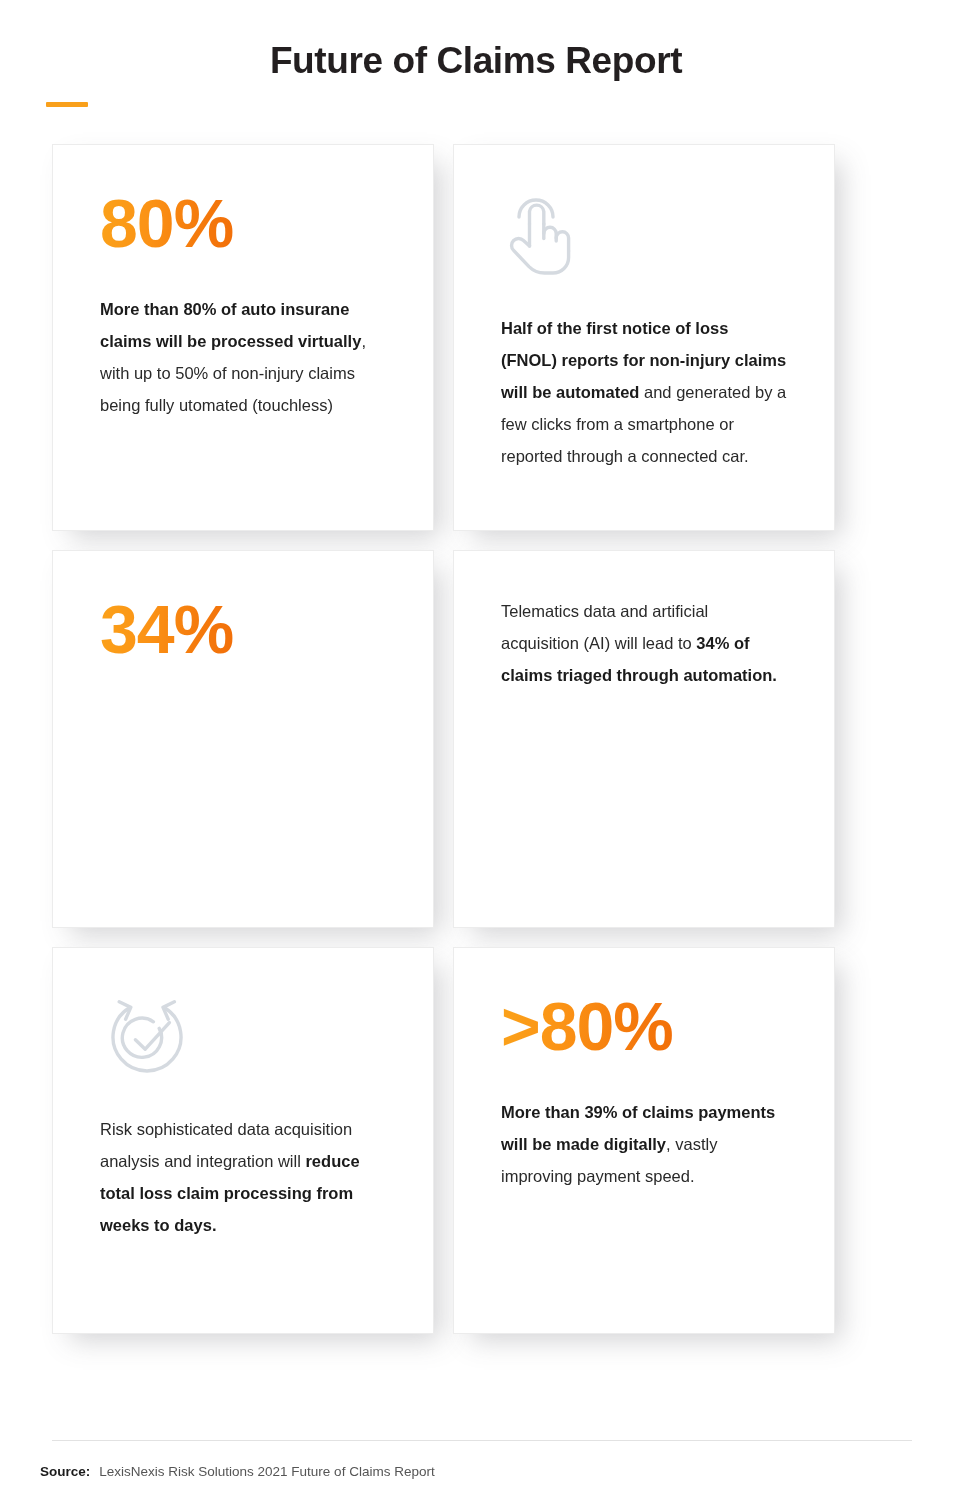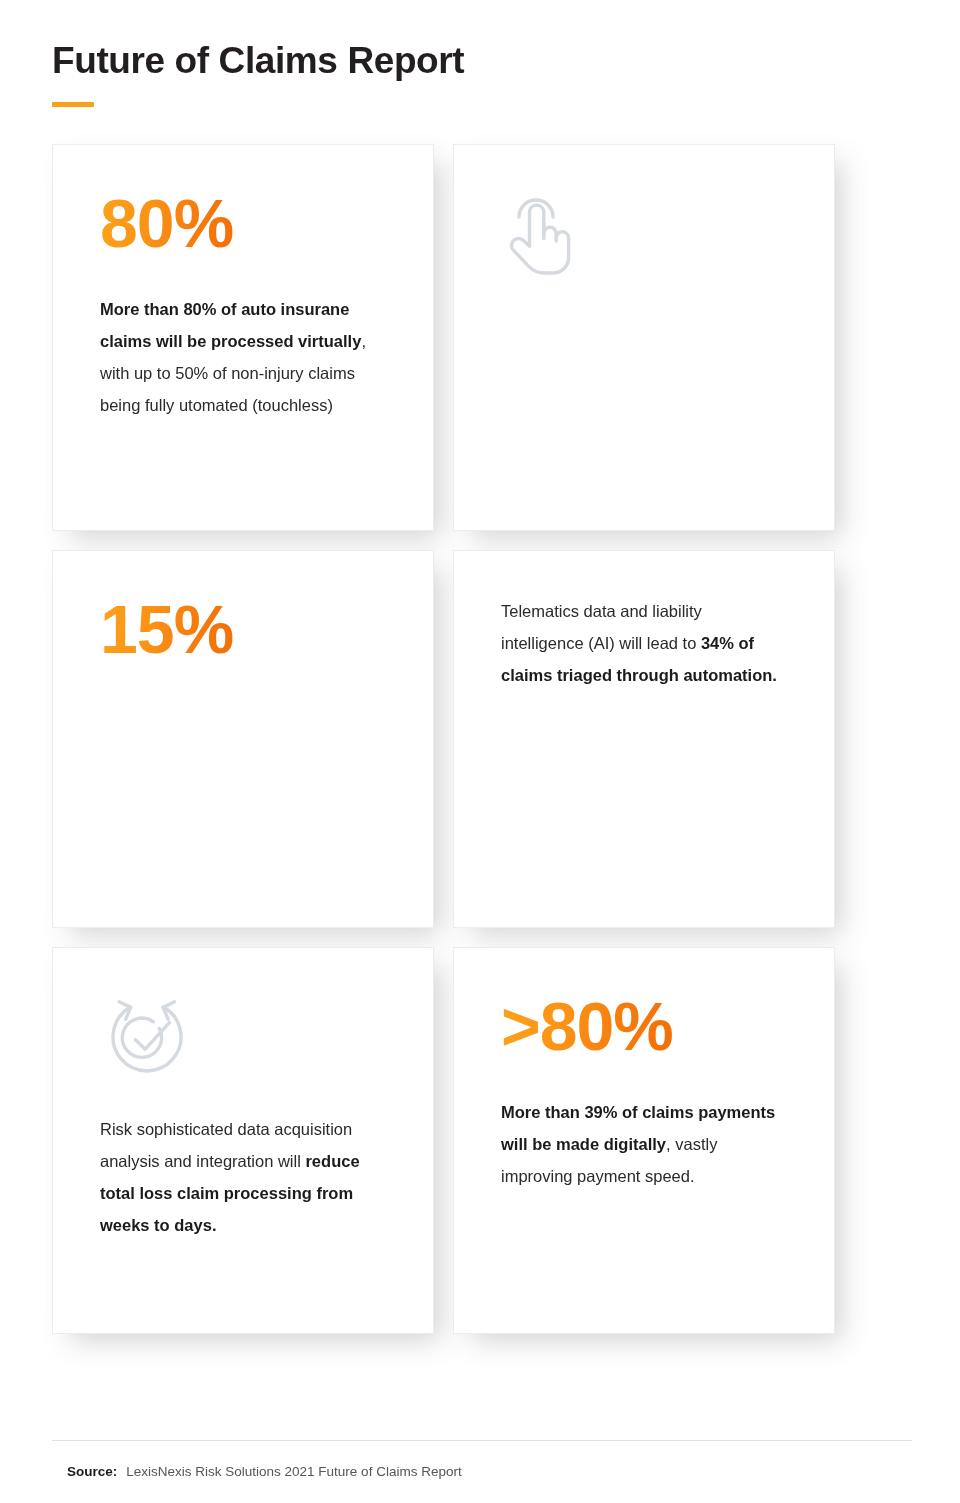--- a/index.html
+++ b/index.html
@@ -14,21 +14,21 @@
 
   .page {
     position: relative;
     width: 960px;
     height: 1503px;
     background: #ffffff;
     overflow: hidden;
   }
 
   
-  .header { position: absolute; left: 52px; top: 40px; width: 860px; }
+  .header { position: absolute; left: 46px; top: 40px; width: 860px; text-align: center; }
 
   .page-title {
     font-size: 37px;
     font-weight: 700;
     color: #231f20;
     letter-spacing: -0.4px;
     line-height: 1.15;
   }
 
   .accent-bar {
@@ -102,21 +102,21 @@
     position: absolute;
     left: 52px;
     top: 1440px;
     width: 860px;
     height: 1px;
     background: #e2e2e2;
   }
 
   .footer {
     position: absolute;
-    left: 67px;
+    left: 40px;
     top: 1463px;
     font-size: 13.5px;
     line-height: 1.4;
     color: #4a4a4a;
   }
   .footer .source-label {
     font-weight: 700;
     color: #1b1b1b;
     margin-right: 9px;
   }
@@ -148,29 +148,32 @@
           <path d="M24.5 31 L24.5 18.5 A7.2 7.2 0 0 1 38.8 18.5 L38.8 31"></path>
           <path d="M24.5 31 L24.5 53"></path>
           <path d="M38.8 31 L38.8 45.5"></path>
           <path d="M38.8 40.5 A6.2 6.2 0 0 1 51.2 40.5 L51.2 48"></path>
           <path d="M51.2 45 A6.2 6.2 0 0 1 63.6 45 L63.6 58"></path>
           <path d="M24.5 53 L18.5 47.5 A7 7 0 0 0 8.6 57.4 L24 73.6
                    A22 22 0 0 0 39.6 80 L48 80
                    A15.6 15.6 0 0 0 63.6 64.4 L63.6 58"></path>
         </svg>
       </span>
+      <p class="card-text">
+        <b>Half of the first notice of loss (FNOL) reports for non-injury claims will be automated</b><span> and generated by a few clicks from a smartphone or reported through a connected car.</span>
+      </p>
     </div>
 
     <div class="card card-r2">
-      <div class="stat-number">15%</div>
+      <div class="stat-number">34%</div>
     </div>
 
     <div class="card card-r2">
       <p class="card-text">
-        <span>Telematics data and liability intelligence (AI) will lead to </span><b>34% of claims triaged through automation.</b>
+        <span>Telematics data and artificial acquisition (AI) will lead to </span><b>34% of claims triaged through automation.</b>
       </p>
     </div>
 
     <div class="card card-r3">
       <span class="card-icon icon-cycle">
         <svg width="92" height="86" viewBox="0 0 92 86" fill="none" stroke="currentColor" stroke-width="3.4" stroke-linecap="round" stroke-linejoin="round">
 
           <path d="M27.5 13.8 A34 34 0 1 0 62.5 13.8"></path>
           <path d="M17.2 7.8 L28.8 13.4 L23.6 25.2"></path>
           <path d="M72.4 7.8 L61.0 13.4 L66.2 25.2"></path>

